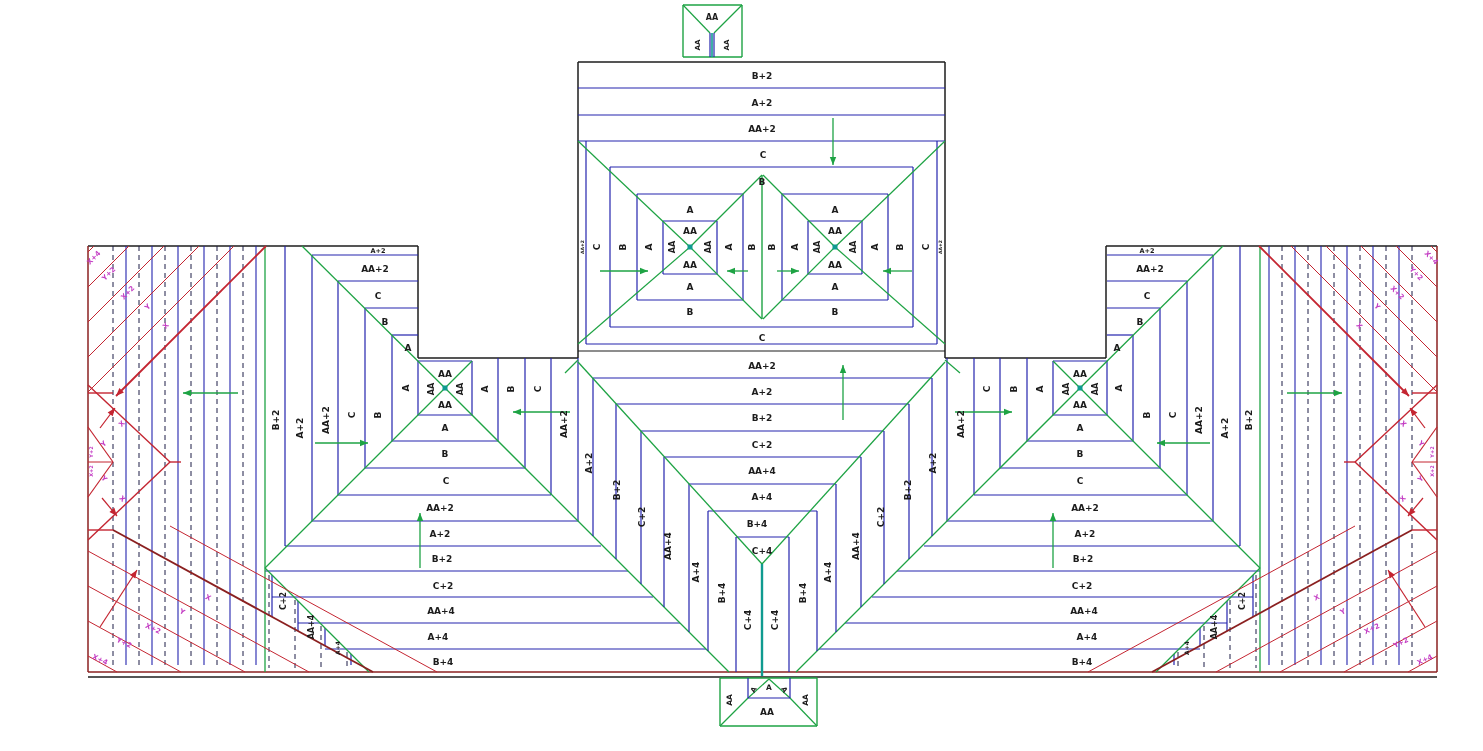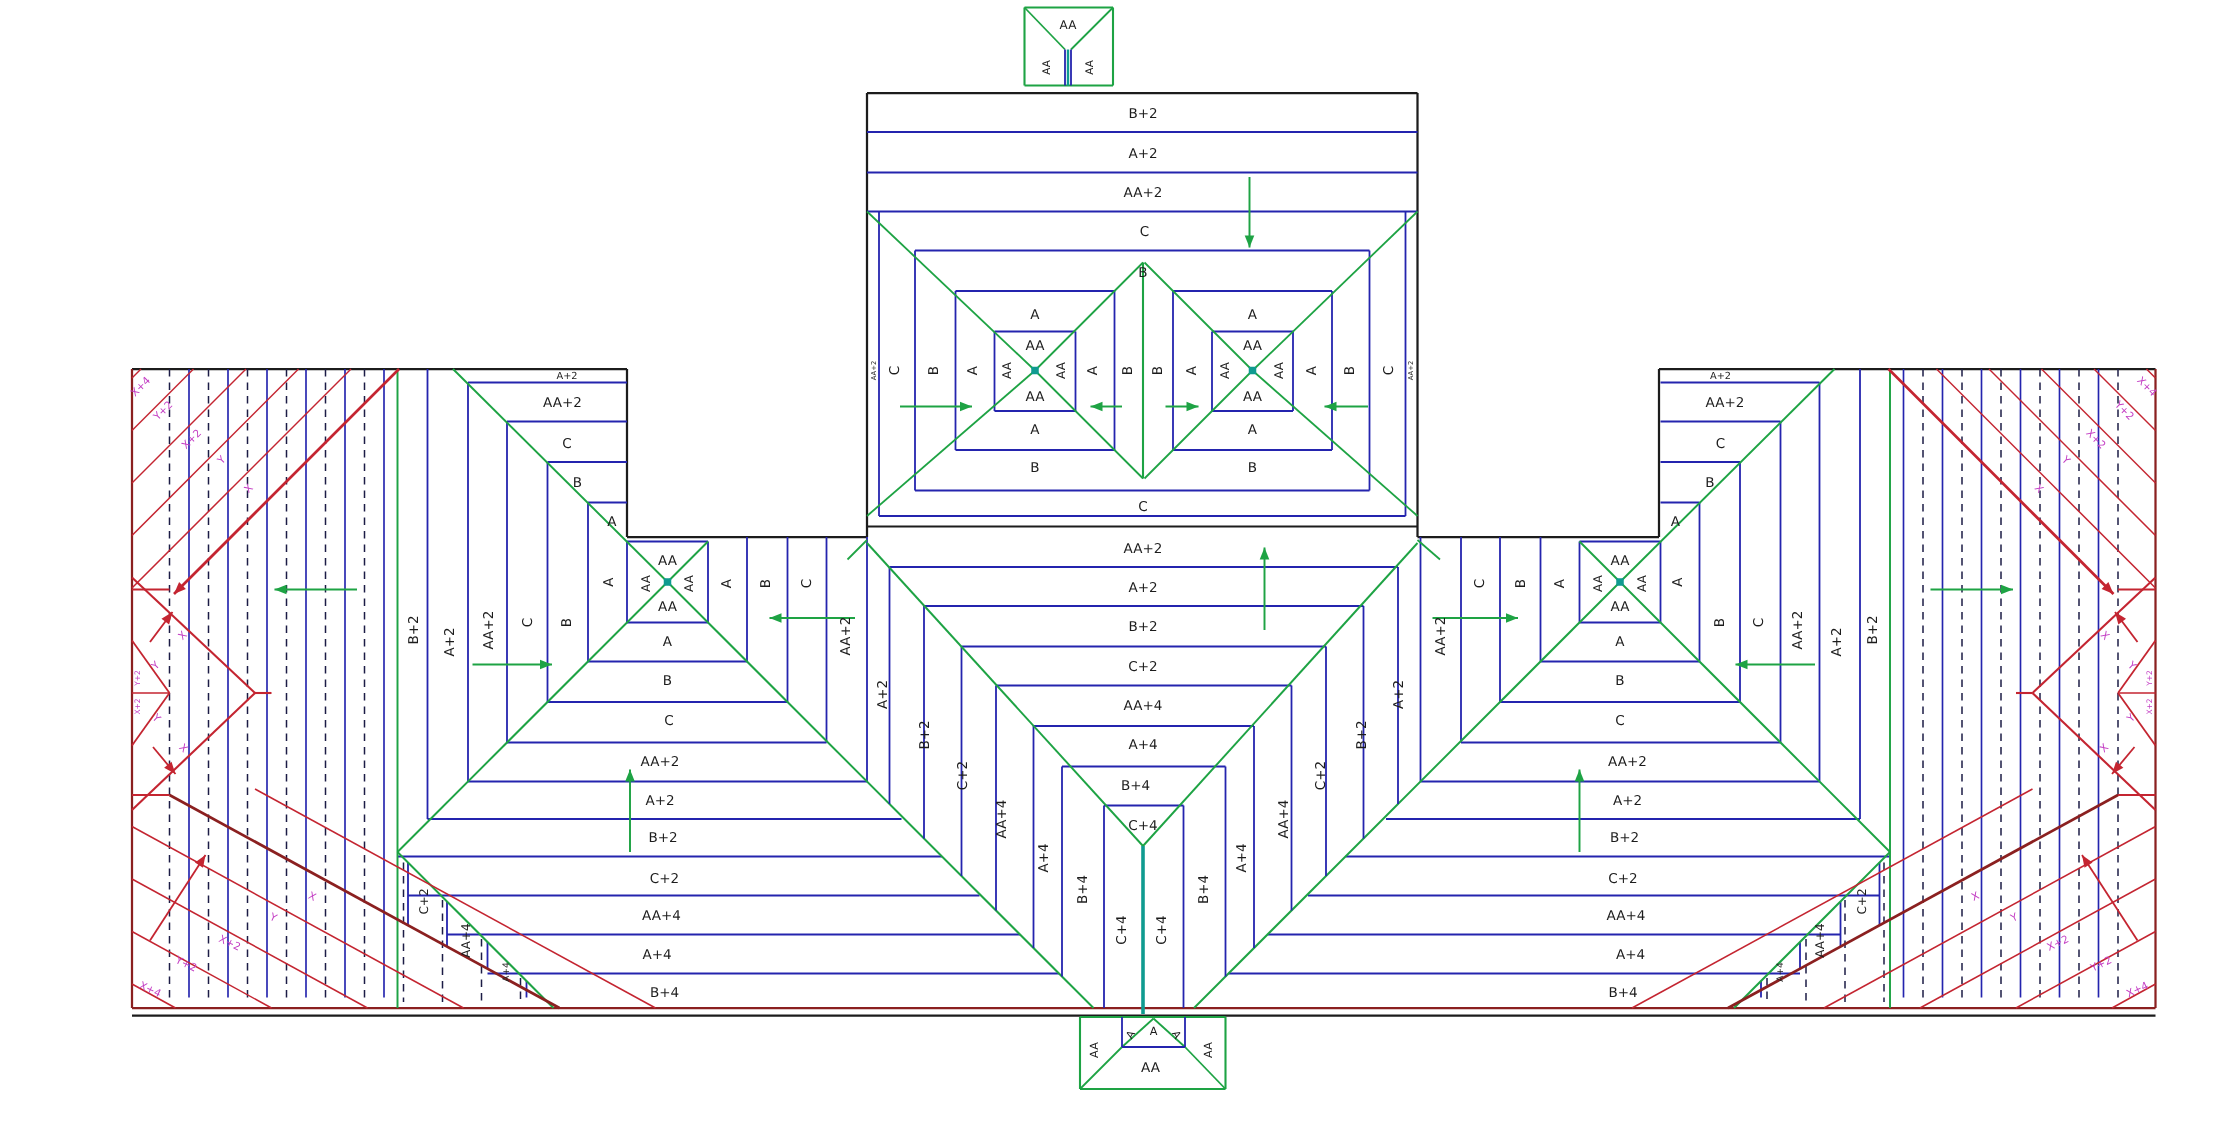--- a/index.html
+++ b/index.html
@@ -1,17 +1,17 @@
 <!DOCTYPE html>
 <html><head>
 <meta charset="utf-8">
 <style>
   html,body{margin:0;padding:0;background:#ffffff;}
   #stage{position:relative;width:1483px;height:751px;background:#ffffff;overflow:hidden;
-         font-family:"DejaVu Sans","Liberation Sans",sans-serif;}
+         font-family:"DejaVu Sans","Liberation Sans",sans-serif;font-weight:bold;}
   svg{position:absolute;left:0;top:0;}
   text{font-family:"DejaVu Sans","Liberation Sans",sans-serif;}
 </style>
 </head>
 <body>
 
 <div id="stage">
     <svg width="1483" height="751" viewBox="0 0 1483 751">
       <g>
         <line x1="88" y1="246" x2="418" y2="246" stroke="#1c1c1c" stroke-width="1.5"></line>

